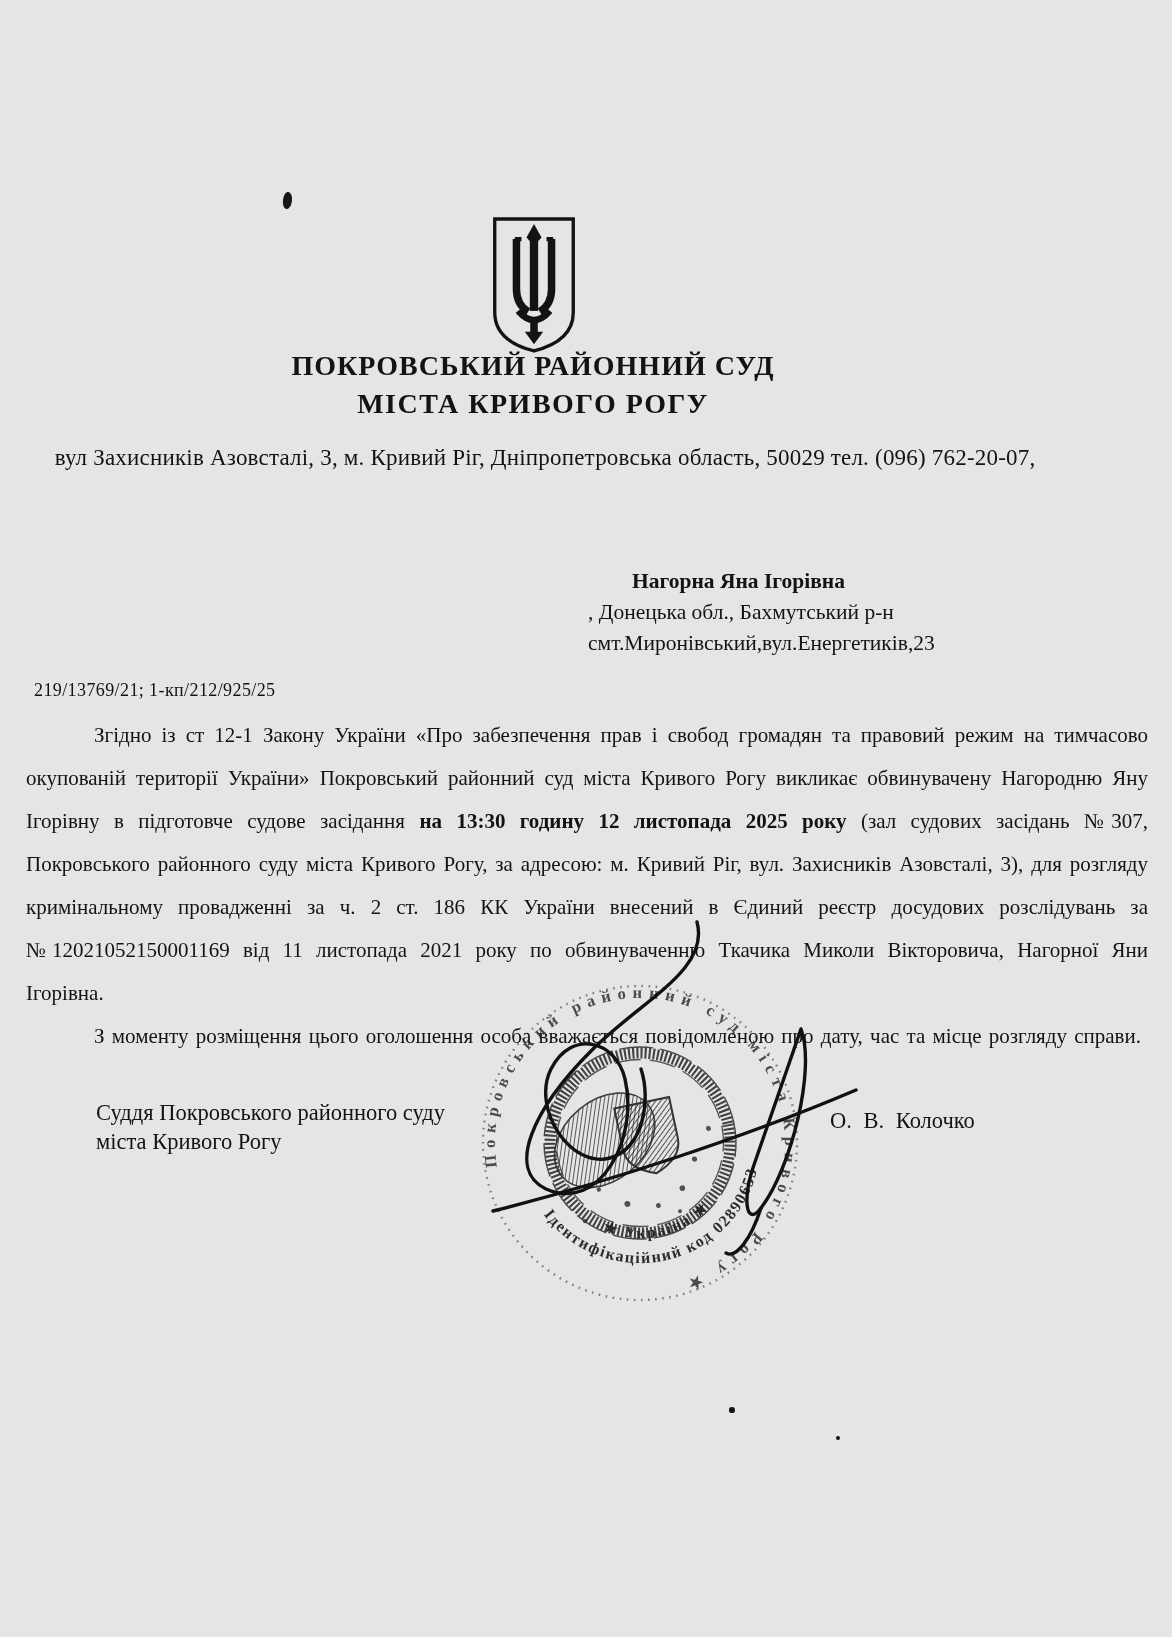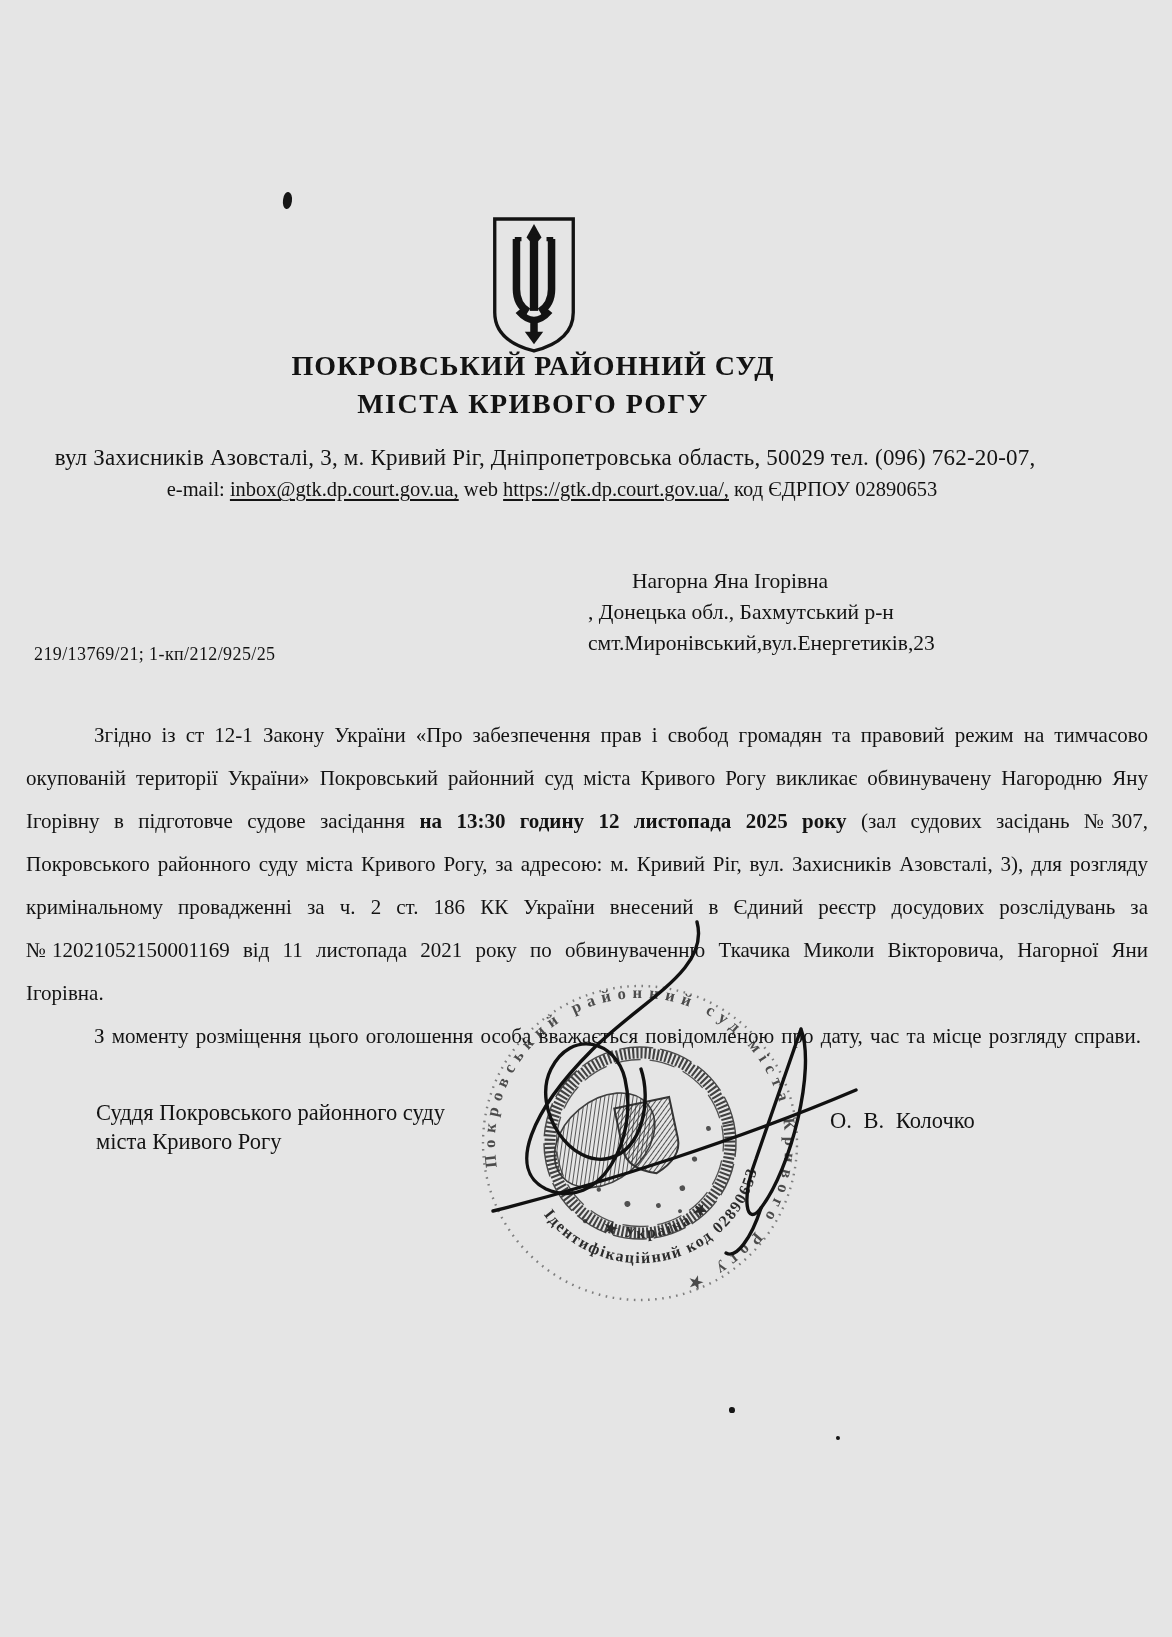--- a/index.html
+++ b/index.html
@@ -31,22 +31,22 @@
     font-size:20.5px;
   }
   .u { text-decoration:underline; text-underline-offset:3px; }
 
   
   .ref-line {
     left:30px; top:581px; font-size:18.5px; letter-spacing:0.3px;
     border-bottom:2px solid #1a1a1a; padding-bottom:2px;
   }
   .recipient { left:588px; top:566px; font-size:21.5px; line-height:31px; }
-  .recipient .r1 { padding-left:44px; }
-  .case-line { left:34px; top:644px; font-size:18px; letter-spacing:0.4px; }
+  .recipient .r1 { padding-left:44px;font-weight:bold; }
+  .case-line { left:34px; top:680px; font-size:18px; letter-spacing:0.4px; }
 
   
   .body-text {
     left:26px; top:714px; width:1122px;
     font-size:21px; line-height:43px; text-align:justify;
     word-spacing:2px;
   }
   .body-text p { text-indent:68px; }
   .body-text .b { font-weight:bold; }
 
@@ -77,21 +77,20 @@
     <path d="M 32 30 h 8 M 70 30 h 8" stroke="#131313" stroke-width="5"></path>
     <path d="M 36 116 q 19 22 38 0" fill="none" stroke="#131313" stroke-width="8"></path>
     <path d="M 55 124 v 18" stroke="#131313" stroke-width="9"></path>
     <path d="M 55 156 l -11 -15 h 22 z" fill="#131313"></path>
   </svg>
 
   <div class="abs court-title-1">ПОКРОВСЬКИЙ РАЙОННИЙ СУД</div>
   <div class="abs court-title-2">МІСТА КРИВОГО РОГУ</div>
 
   <div class="abs addr-line-1">вул  Захисників Азовсталі, 3, м. Кривий Ріг,  Дніпропетровська область, 50029 тел. (096) 762-20-07,</div>
-  <div class="abs addr-line-2"><span>e-mail: </span><span class="u">inbox@gtk.dp.court.gov.ua,</span><span>  web  </span><span class="u">https://gtk.dp.court.gov.ua/,</span><span> код ЄДРПОУ 02890653</span></div>
 
 
   <div class="abs recipient">
     <div class="r1">Нагорна Яна Ігорівна</div>
     <div>, Донецька обл.,  Бахмутський р-н</div>
     <div>смт.Миронівський,вул.Енергетиків,23</div>
   </div>
 
   <div class="abs case-line">219/13769/21; 1-кп/212/925/25</div>
 

